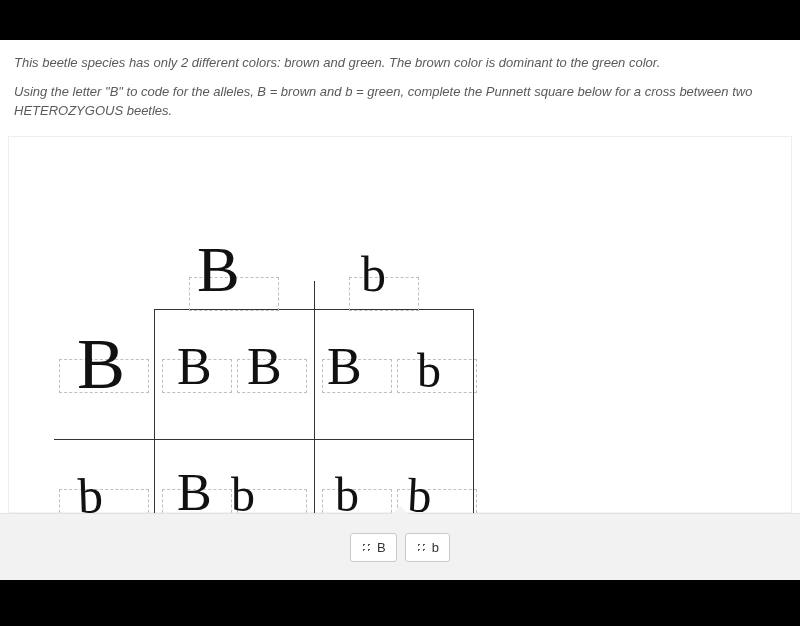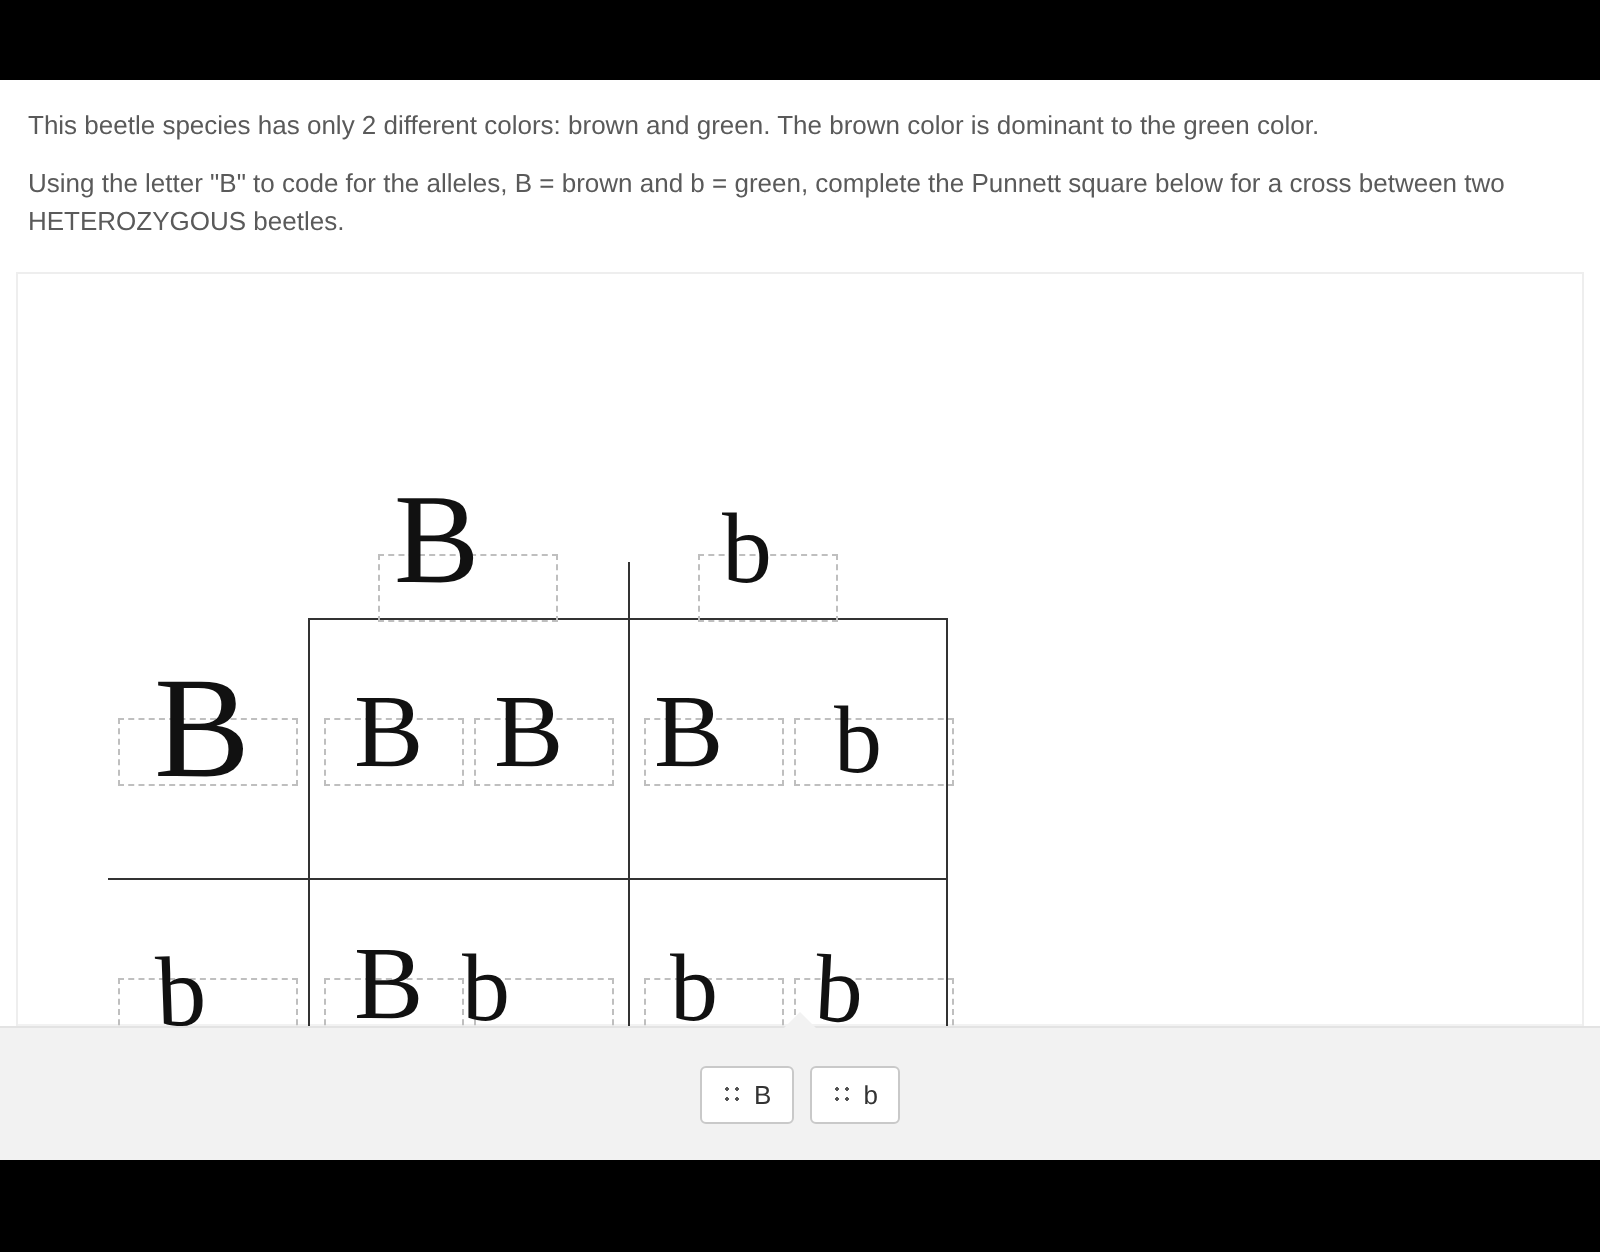--- a/index.html
+++ b/index.html
@@ -19,21 +19,21 @@
     height: 540px;
     background: #fff;
     box-sizing: border-box;
   }
   .intro {
     padding: 14px 14px 0 14px;
     font-size: 13px;
     color: #5a5a5a;
     line-height: 1.45;
   }
-  .intro p { margin: 0 0 10px 0; }
+  .intro p { margin: 0 0 10px 0; font-style: italic; }
   .work-area {
     position: absolute;
     left: 8px; right: 8px; top: 96px; bottom: 66px;
     border: 1px solid #eee;
     box-shadow: 0 -1px 0 #f2f2f2 inset;
   }
   
   .grid {
     position: absolute;
     left: 145px;

